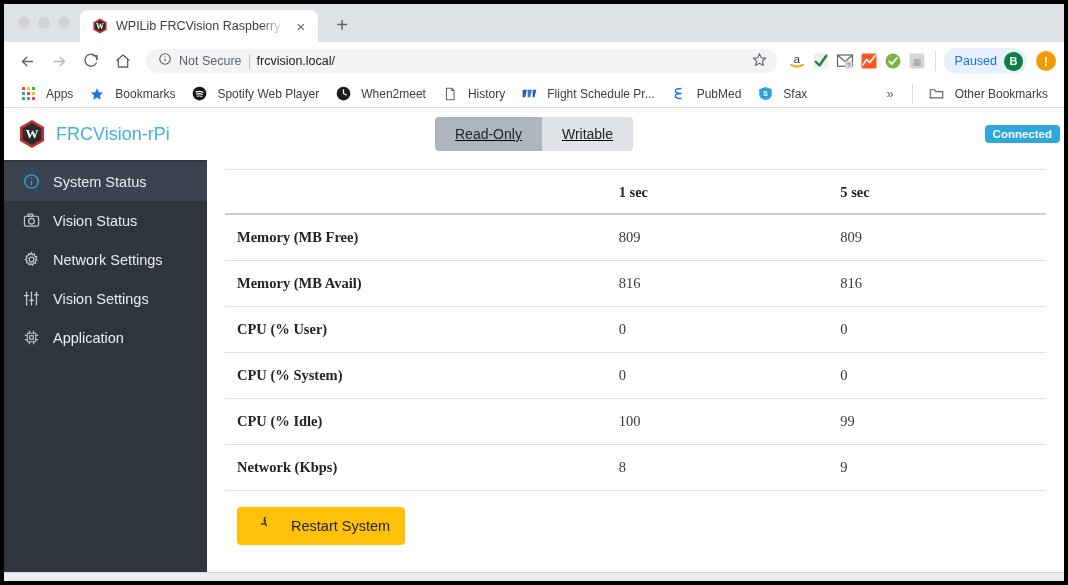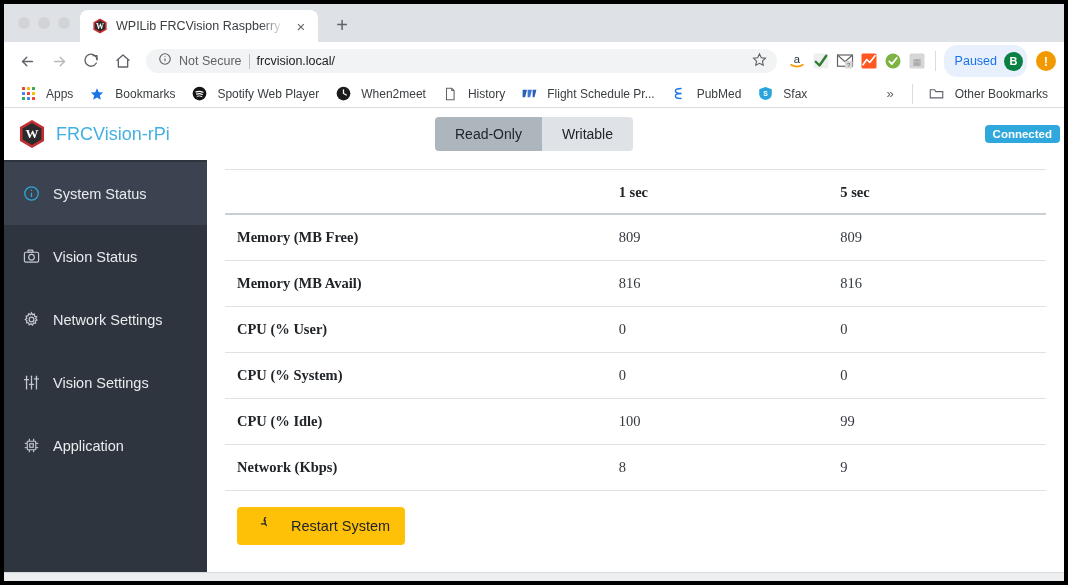--- a/index.html
+++ b/index.html
@@ -101,21 +101,21 @@
   .url { font-size: 12.5px; color: #202124; white-space: nowrap; }
   .omni-star { margin-left: auto; color: #5f6368; }
 
   .ext-icons { display: flex; align-items: center; gap: 4px; padding-left: 2px; }
   .ext { width: 20px; height: 20px; display: flex; align-items: center; justify-content: center;
          font-size: 13px; border-radius: 3px; position: relative; }
   .chrome-sep { width: 1px; height: 20px; background: #dadce0; margin: 0 6px; }
   .paused-pill {
     display: flex; align-items: center; gap: 7px;
     background: #e8f0fe; border-radius: 13px;
-    height: 32px; padding: 0 4px 0 11px;
+    height: 26px; padding: 0 4px 0 11px;
   }
   .paused-txt { font-size: 12.5px; color: #1a73e8; }
   .avatar-b {
     width: 19px; height: 19px; border-radius: 50%;
     background: #0b8043; color: #fff;
     font-size: 11px; font-weight: bold;
     display: flex; align-items: center; justify-content: center;
   }
   .alert-dot {
     width: 20px; height: 20px; border-radius: 50%;
@@ -179,20 +179,21 @@
     position: relative; z-index: 2; color: #fff;
     font-size: 13px; font-weight: bold; font-family: "Liberation Serif", serif;
   }
 
   .mode-toggle {
     position: absolute;
     left: 50%; transform: translateX(-50%);
     display: flex;
     border-radius: 4px;
     overflow: hidden;
+    text-decoration: underline;
   }
   .mode-btn {
     padding: 9px 20px;
     font-size: 14px;
     color: #212529;
     background: #dfe2e6;
     border: none;
     font-family: "Liberation Sans", sans-serif;
   }
   .mode-btn.active { background: #adb5bd; }
@@ -206,21 +207,21 @@
 
   .body-row { flex: 1 1 auto; display: flex; min-height: 0; }
 
   .sidebar {
     width: 203px; flex: 0 0 203px;
     background: #2f353e;
     padding-top: 2px;
   }
   .side-item {
     display: flex; align-items: center; gap: 13px;
-    height: 63px; padding: 0 18px;
+    height: 39px; padding: 0 18px;
     color: #e9ecef; font-size: 14.5px;
   }
   .side-item.active { background: #3b4350; }
   .side-item.active .side-ico { color: #2fa8dd; }
   .side-ico { width: 18px; height: 18px; flex: 0 0 18px; color: #c4c9d0;
               display: flex; align-items: center; justify-content: center; }
 
   .content {
     flex: 1 1 auto;
     background: #fff;

